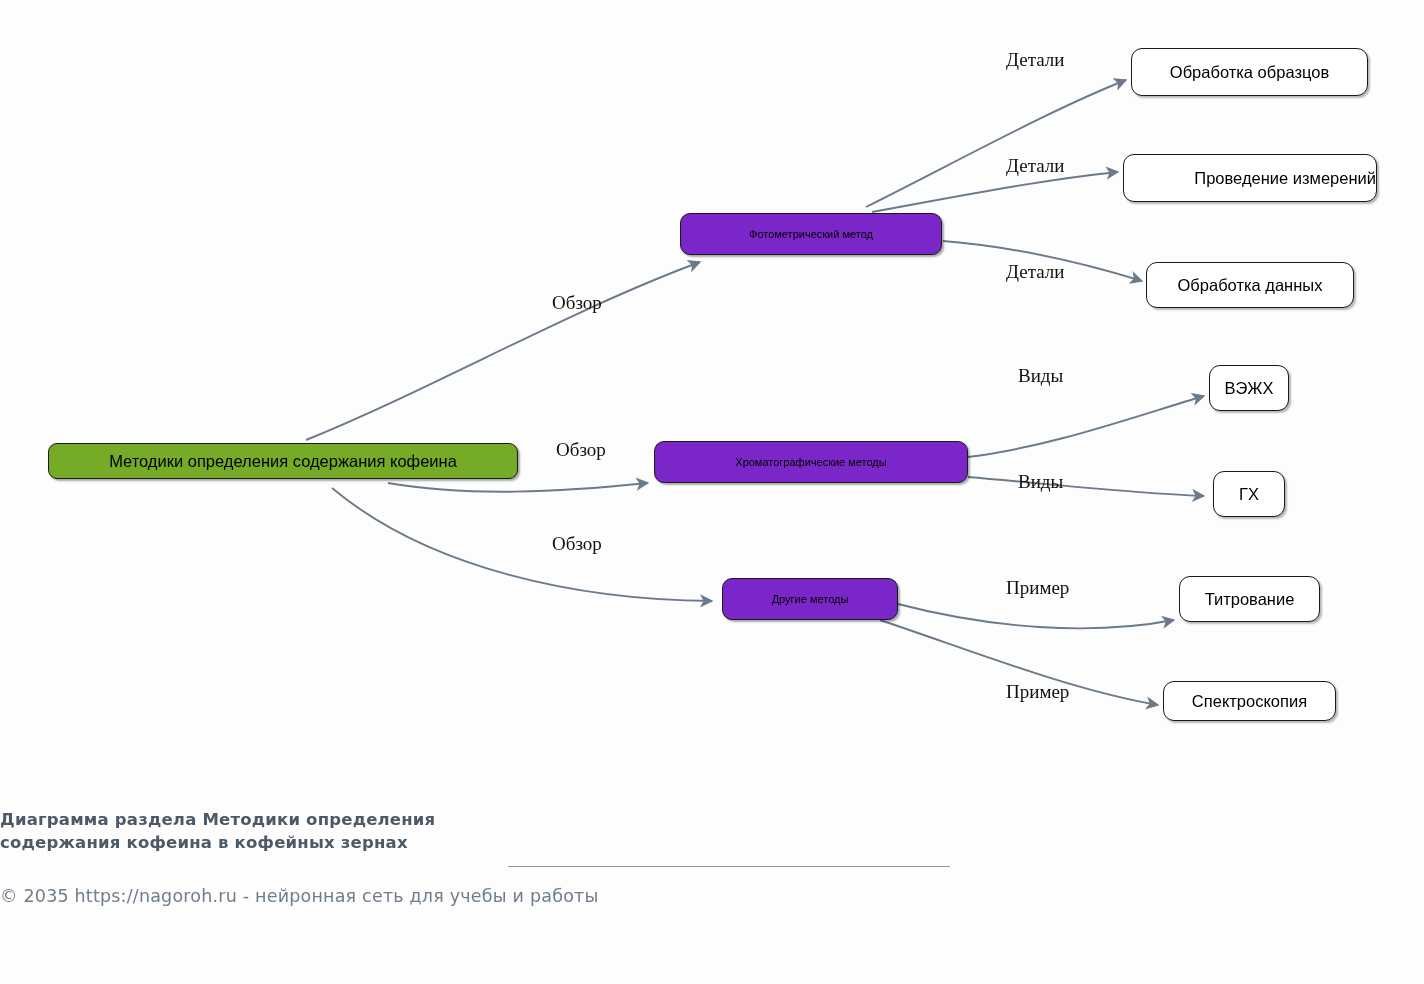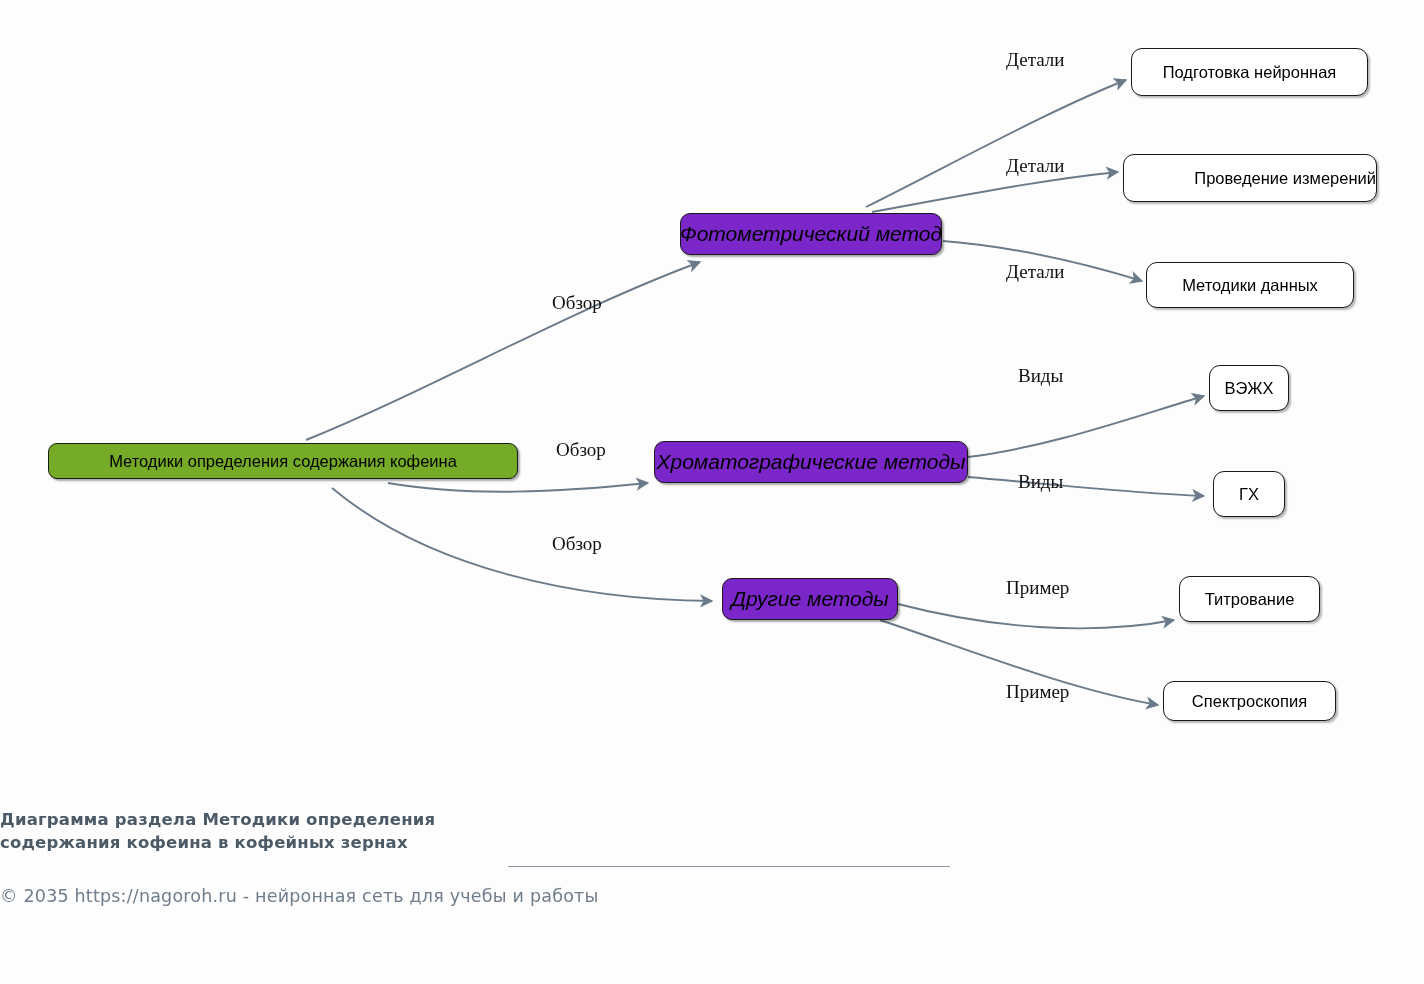--- a/index.html
+++ b/index.html
@@ -41,23 +41,22 @@
     border-radius: 9px;
     color: #000000;
     font-size: 16.5px;
     box-shadow: 2px 2px 2px rgba(0,0,0,0.33);
   }
   .node-branch {
     background: #7a26c8;
     border: 1.4px solid #1a1a1a;
     border-radius: 10px;
     color: #000000;
-    font-size: 21px;
+    font-size: 11px;
     box-shadow: 2px 2px 2px rgba(0,0,0,0.33);
-    font-style: italic;
   }
   .node-leaf {
     background: #ffffff;
     border: 1.4px solid #1a1a1a;
     border-radius: 11px;
     color: #000000;
     font-size: 16.5px;
     box-shadow: 2px 2px 2px rgba(0,0,0,0.28);
   }
   .edge-label {
@@ -136,29 +135,29 @@
 
   <div class="node node-branch" style="left:654px; top:441px; width:314px; height:42px;">
     <span>Хроматографические методы</span>
   </div>
 
   <div class="node node-branch" style="left:722px; top:578px; width:176px; height:42px;">
     <span>Другие методы</span>
   </div>
 
   <div class="node node-leaf" style="left:1131px; top:48px; width:237px; height:48px;">
-    <span>Подготовка нейронная</span>
+    <span>Обработка образцов</span>
   </div>
 
   <div class="node node-leaf" style="left:1123px; top:154px; width:254px; height:48px;justify-content:flex-end;">
     <span>Проведение измерений</span>
   </div>
 
   <div class="node node-leaf" style="left:1146px; top:262px; width:208px; height:46px;">
-    <span>Методики данных</span>
+    <span>Обработка данных</span>
   </div>
 
   <div class="node node-leaf" style="left:1209px; top:365px; width:80px; height:46px;">
     <span>ВЭЖХ</span>
   </div>
 
   <div class="node node-leaf" style="left:1213px; top:471px; width:72px; height:46px;">
     <span>ГХ</span>
   </div>
 

